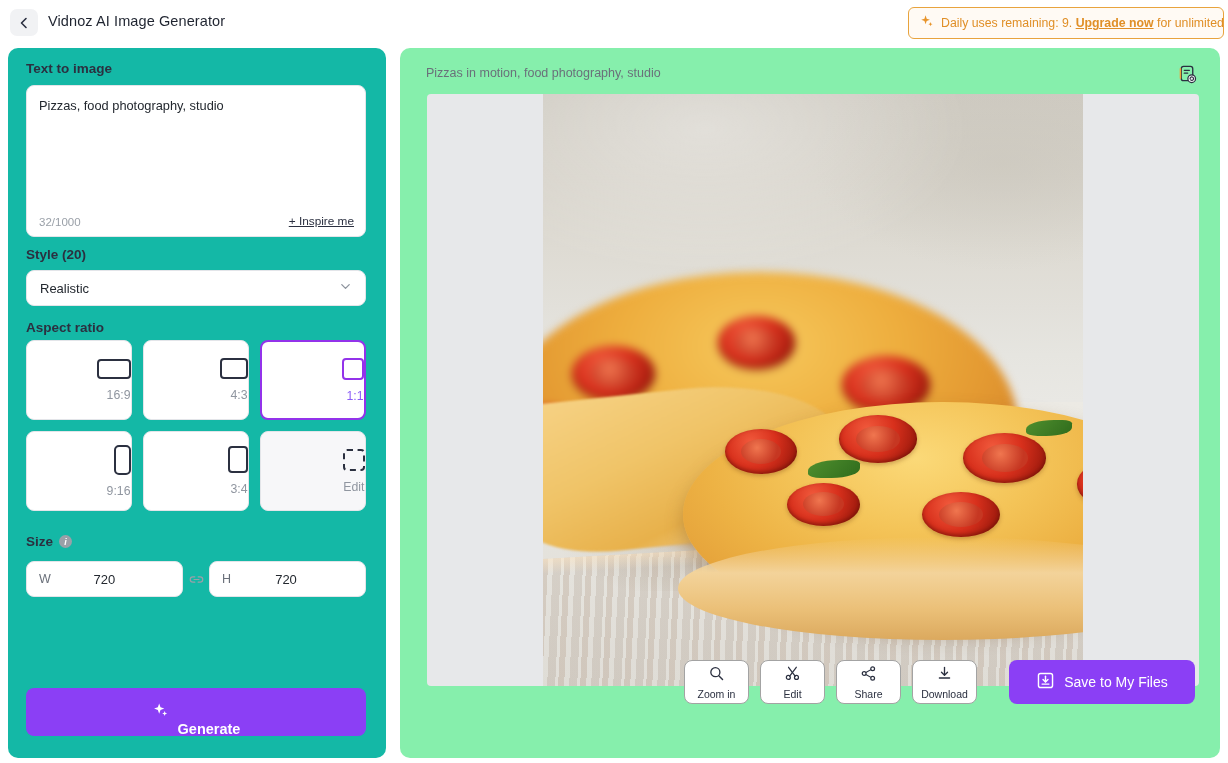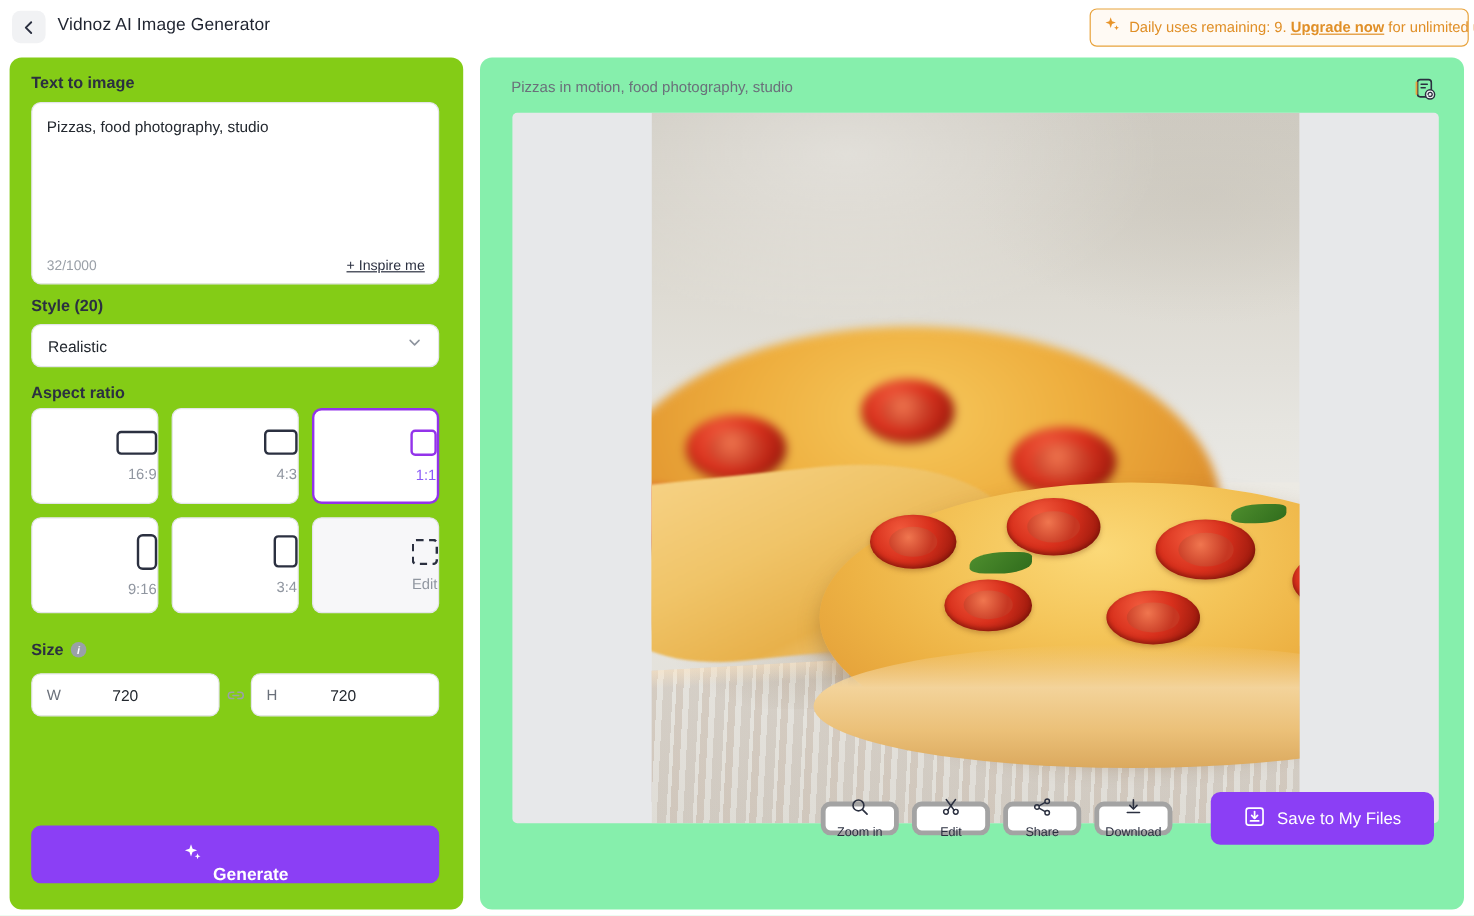--- a/index.html
+++ b/index.html
@@ -36,21 +36,21 @@
     font-size: 12.3px; color: #e08f27; white-space: nowrap;
   }
   .banner-text a {
     color: #e08f27; text-decoration: underline; font-weight: bold;
   }
   .spark { flex: 0 0 auto; }
 
   
   .left-panel {
     position: absolute; left: 8px; top: 48px; width: 378px; height: 710px;
-    background: #84cc16; border-radius: 10px;
+    background: #14b8a6; border-radius: 10px;
   }
   .section-label {
     position: absolute; font-size: 13.5px; color: #2b3040; font-weight: bold;
   }
   .lbl-t2i { left: 18px; top: 13px; }
 
   .prompt-box {
     position: absolute; left: 18px; top: 37px; width: 340px; height: 152px;
     background: #ffffff; border: 1px solid #e3e5e9; border-radius: 8px;
   }
@@ -261,22 +261,22 @@
     position: absolute; border-radius: 60% 20% 55% 25%;
     background: linear-gradient(135deg, #4f8f2e, #2f6b1c);
   }
 
   
   .actions {
     position: absolute; left: 284px; top: 612px;
     display: flex; align-items: center; gap: 11px;
   }
   .act-btn {
-    width: 65px; height: 28px; background: #ffffff;
-    border: 4px solid #a3a3a3; border-radius: 8px;
+    width: 65px; height: 44px; background: #ffffff;
+    border: 1px solid #a3a3a3; border-radius: 8px;
     display: flex; flex-direction: column; align-items: center;
     justify-content: center; gap: 2px; cursor: pointer;
   }
   .act-label { font-size: 10.5px; color: #2b3040; }
   .save-btn {
     width: 186px; height: 44px; background: #8b3ff5; border-radius: 8px;
     display: flex; align-items: center; justify-content: center; gap: 9px;
     border: none; cursor: pointer; margin-left: 21px;
   }
   .save-label { font-size: 14px; color: #ffffff; }

